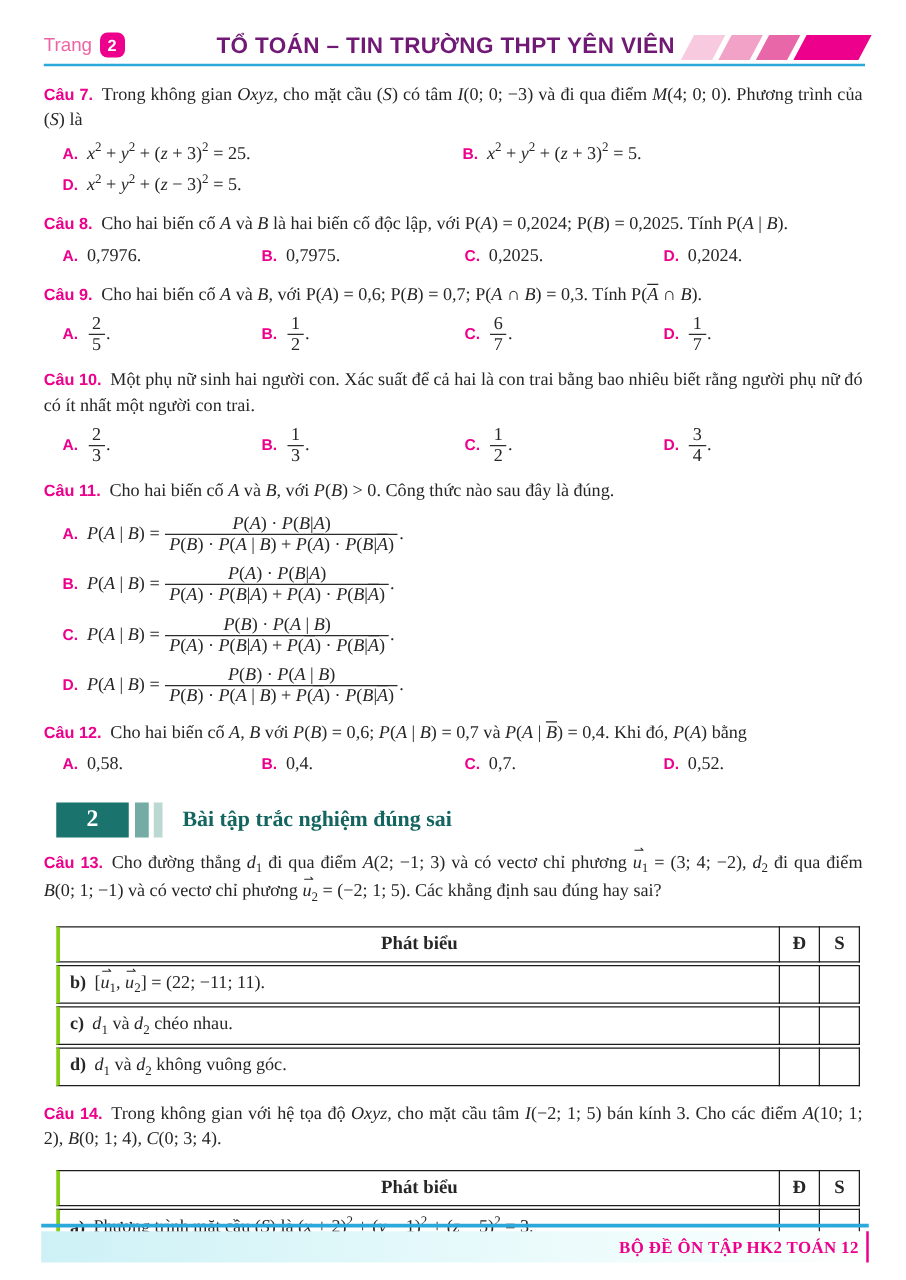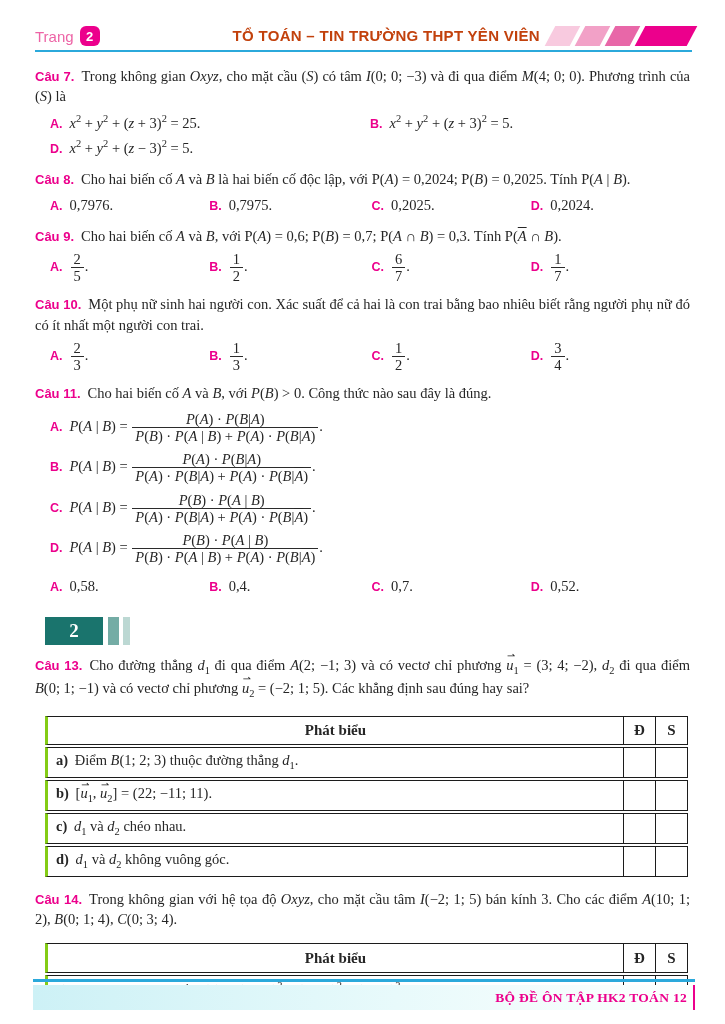--- a/index.html
+++ b/index.html
@@ -24,21 +24,21 @@
   }
   .header-left { display: flex; align-items: center; gap: 6px; }
   .page-label { color: #ED64A6; font-size: 15px; }
   .page-badge {
     width: 20px; height: 20px; border-radius: 6px;
     background: #EC008C; color: #fff;
     display: inline-flex; align-items: center; justify-content: center;
     font-weight: bold; font-size: 13px;
   }
   .header-right { display: flex; align-items: center; gap: 10px; }
-  .header-title { color: #c2410c; font-size: 15px; letter-spacing: 0.3px; font-weight: bold; }
+  .header-title { color: #701a75; font-size: 18px; letter-spacing: 0.3px; font-weight: bold; }
   .stripes { display: flex; gap: 5px; margin-bottom: -2px; }
   .stripe { height: 20px; transform: skewX(-28deg); }
   .stripe.s1 { width: 25px; background: #F8CADF; }
   .stripe.s2 { width: 25px; background: #F2A1C7; }
   .stripe.s3 { width: 25px; background: #E867A8; }
   .stripe.s4 { width: 52px; background: #EC008C; }
   
   .content { position: absolute; top: 56px; left: 35px; right: 35px; }
   .question { margin-top: 10px; }
   .q-text { text-align: justify; line-height: 1.4; }
@@ -209,52 +209,49 @@
                   <span class="num"><i>P</i>(<i>B</i>) · <i>P</i>(<i>A</i> | <i>B</i>)</span>
                   <span class="den"><i>P</i>(<i>A</i>) · <i>P</i>(<i>B</i>|<i>A</i>) + <i>P</i>(<span class="ol"><i>A</i></span>) · <i>P</i>(<i>B</i>|<span class="ol"><i>A</i></span>)</span>
                 </span>.</span></span>
             <span class="option"><span class="option-letter">D.</span><span class="option-value"><i>P</i>(<i>A</i> | <i>B</i>) = <span class="frac">
                   <span class="num"><i>P</i>(<i>B</i>) · <i>P</i>(<i>A</i> | <i>B</i>)</span>
                   <span class="den"><i>P</i>(<i>B</i>) · <i>P</i>(<i>A</i> | <i>B</i>) + <i>P</i>(<span class="ol"><i>A</i></span>) · <i>P</i>(<i>B</i>|<span class="ol"><i>A</i></span>)</span>
                 </span>.</span></span>
           </div>
         </div>
         <div class="question">
+          <p class="q-text"><span class="q-label">Câu 12.</span><span>Cho hai biến cố <i>A</i>, <i>B</i> với <i>P</i>(<i>B</i>) = 0,6; <i>P</i>(<i>A</i> | <i>B</i>) = 0,7 và <i>P</i>(<i>A</i> | <span class="ol"><i>B</i></span>) = 0,4. Khi đó, <i>P</i>(<i>A</i>) bằng</span></p>
           <div class="options grid-4">
             <span class="option"><span class="option-letter">A.</span><span class="option-value">0,58.</span></span>
             <span class="option"><span class="option-letter">B.</span><span class="option-value">0,4.</span></span>
             <span class="option"><span class="option-letter">C.</span><span class="option-value">0,7.</span></span>
             <span class="option"><span class="option-letter">D.</span><span class="option-value">0,52.</span></span>
           </div>
         </div>
       </div>
 
     <div class="section-header">
       <span class="section-num">2</span>
       <span class="section-bar1"></span>
       <span class="section-bar2"></span>
+      <span class="section-title">Bài tập trắc nghiệm đúng sai</span>
     </div>
 
     <div id="questions-tf">
         <div class="question">
           <p class="q-text"><span class="q-label">Câu 13.</span><span>Cho đường thẳng <i>d</i><sub>1</sub> đi qua điểm <i>A</i>(2; −1; 3) và có vectơ chỉ phương <span class="vec"><i>u</i></span><sub>1</sub> = (3; 4; −2), <i>d</i><sub>2</sub> đi qua điểm <i>B</i>(0; 1; −1) và có vectơ chỉ phương <span class="vec"><i>u</i></span><sub>2</sub> = (−2; 1; 5). Các khẳng định sau đúng hay sai?</span></p>
           <table class="tf-table">
             <thead>
               <tr>
                 <th class="statement">Phát biểu</th>
                 <th class="ds">Đ</th>
                 <th class="ds">S</th>
               </tr>
             </thead>
             <tbody>
-              <tr>
-                <td class="stmt"><b>a)</b> Điểm <i>B</i>(1; 2; 3) thuộc đường thẳng <i>d</i><sub>1</sub>.</td>
-                <td class="ds"></td>
-                <td class="ds"></td>
-              </tr>
               <tr>
                 <td class="stmt"><b>b)</b> [<span class="vec"><i>u</i></span><sub>1</sub>, <span class="vec"><i>u</i></span><sub>2</sub>] = (22; −11; 11).</td>
                 <td class="ds"></td>
                 <td class="ds"></td>
               </tr>
               <tr>
                 <td class="stmt"><b>c)</b> <i>d</i><sub>1</sub> và <i>d</i><sub>2</sub> chéo nhau.</td>
                 <td class="ds"></td>
                 <td class="ds"></td>
               </tr>

